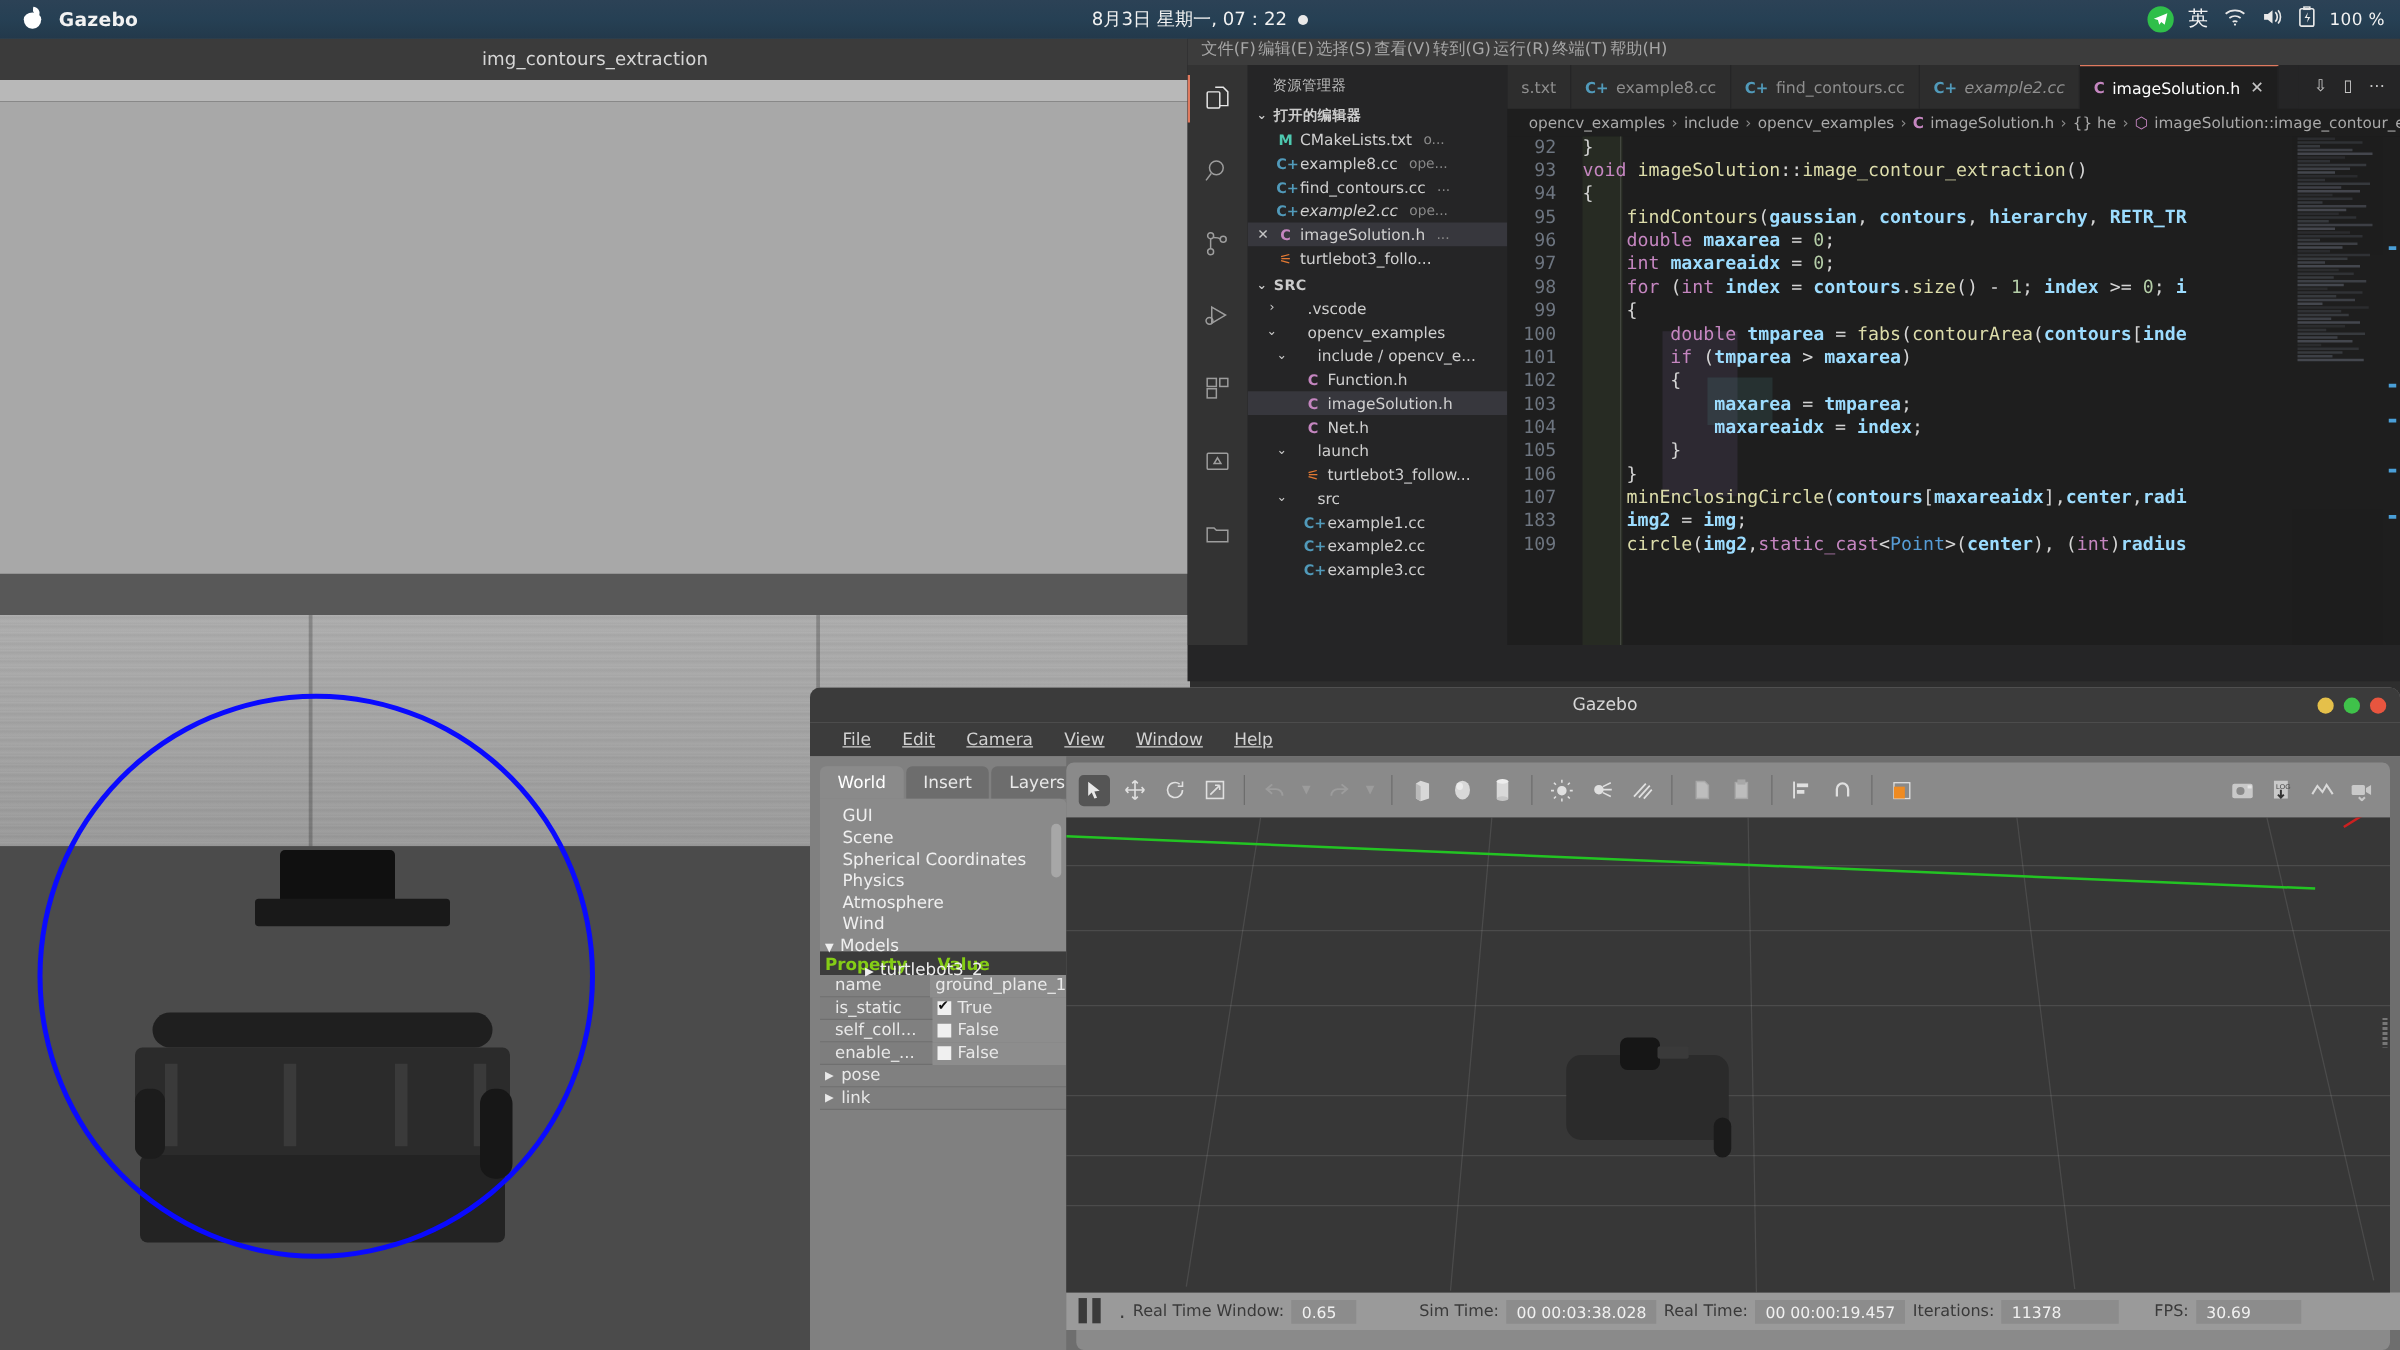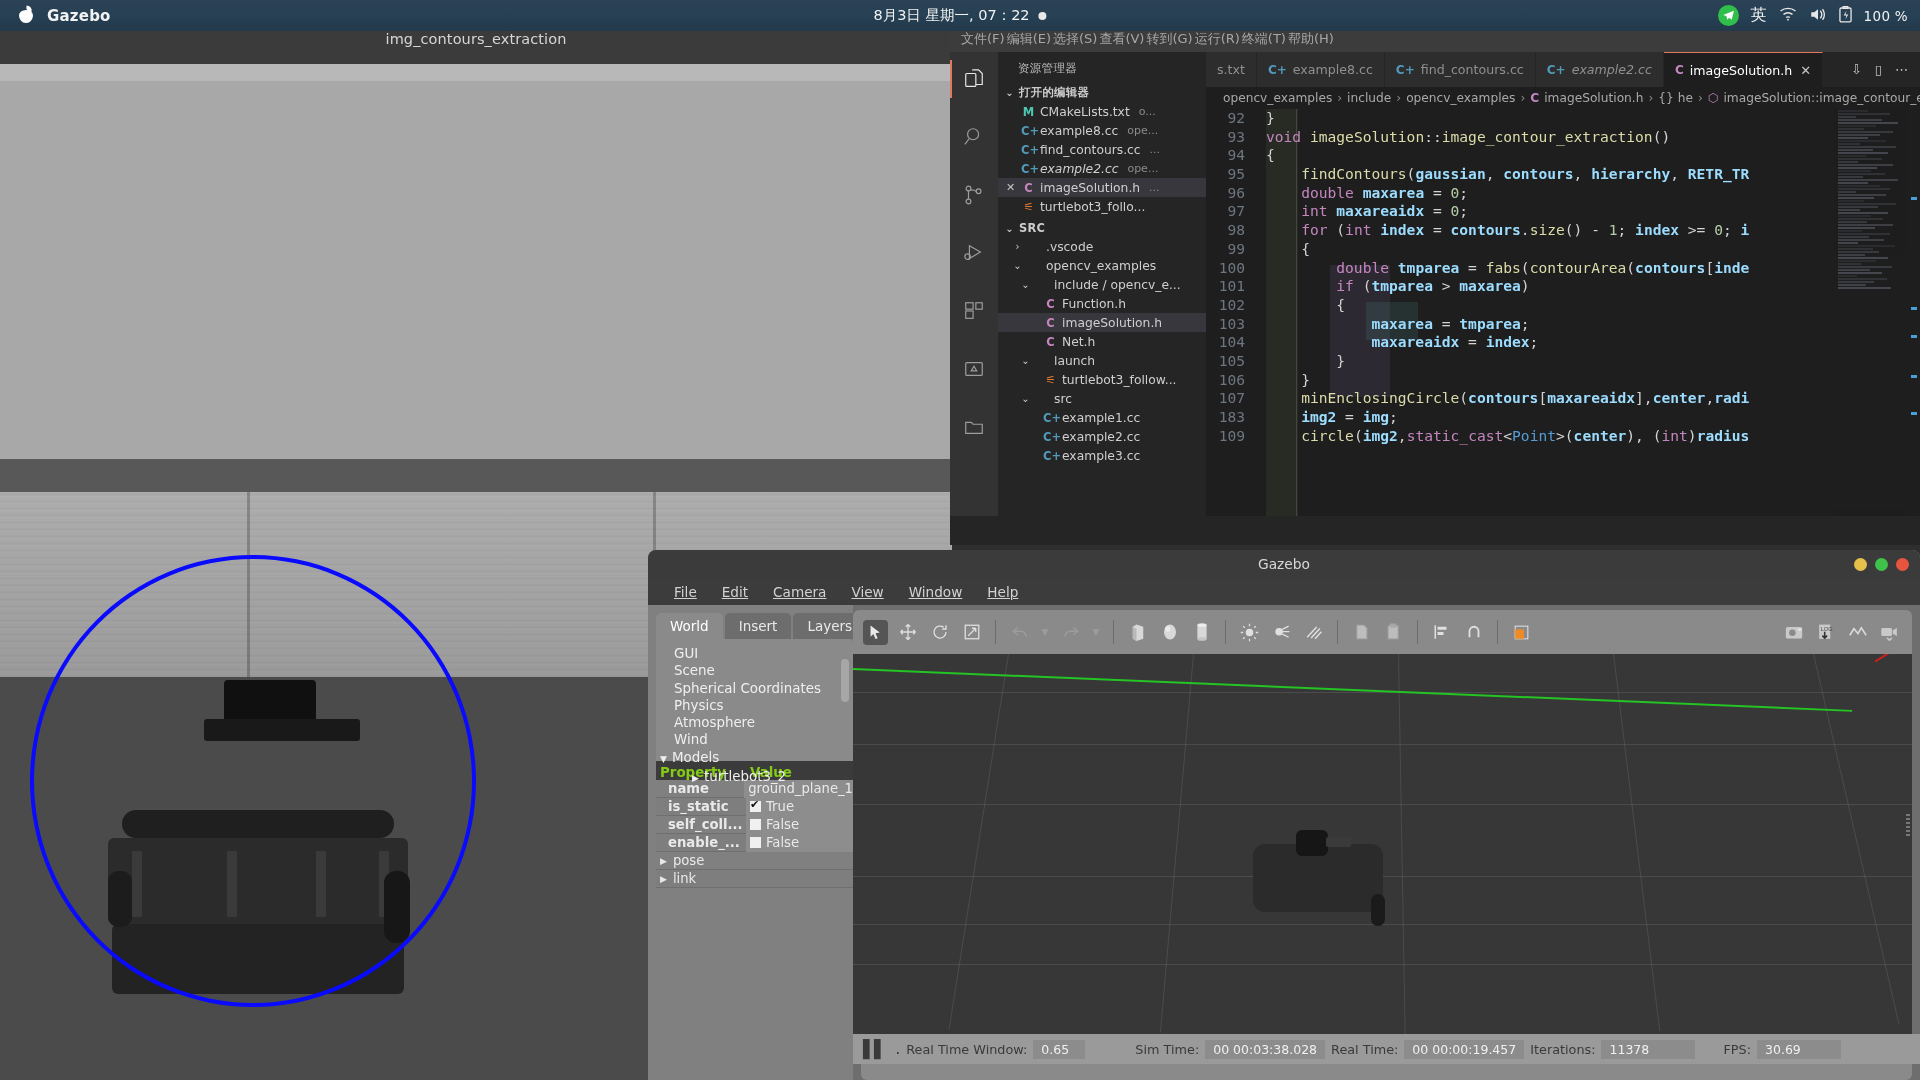--- a/index.html
+++ b/index.html
@@ -52,21 +52,21 @@
   #top-panel .tray .ime { font-size: 16px; }
   #top-panel .tray .batt-pct { font-size: 13.5px; letter-spacing:.3px;}
 
   
   #imgwin {
     position: absolute; left: 0; top: 31px; width: 952px; height: 1049px;
     background: #b7b7b7;
   }
   #imgwin .titlebar {
     height: 33px; background: #3b3b3b; color: #d6d6d6;
-    display: flex; align-items: flex-start; justify-content: center;
+    display: flex; align-items: center; justify-content: center;
     font-size: 14.5px; letter-spacing: .1px;
   }
   #imgwin .imgbody {
     position: relative; width: 952px; height: 1016px; overflow: hidden;
     background: #58595b;
   }
   
   .iv-toolbarstrip { position:absolute; left:0; top:0; width:952px; height:17px; background:#b8b8b8;}
   .iv-scene { position:absolute; left:0; top:17px; width:952px; height:999px; background:#585858; overflow:hidden;}
   .iv-sky { position:absolute; left:0; top:0; width:952px; height:378px; background:#a8a8a8;}
@@ -209,21 +209,21 @@
   #gazebo .gz-tree .tri { display:inline-block; width: 12px; font-size: 9px; color:#efefef;}
   #gazebo .gz-tree .sbar { position:absolute; right:4px; top:20px; width:8px; height:43px; background:#a7a7a7; border-radius:4px;}
   #gazebo .gz-proph {
     display:flex; background:#3b3b3b; color:#84cc16; font-size:13.4px; font-weight:700;
     height: 19px; align-items:flex-end;
   }
   #gazebo .gz-proph .c1 { width:90px; padding-left:4px;}
   #gazebo .gz-proph .c2 { flex:1; padding-left:4px;}
   #gazebo .gz-prow { display:flex; height: 18px; align-items:center; font-size:13.2px; color:#e9e9e9; border-bottom:1px solid #6f6f6f;}
   #gazebo .gz-prow.alt { background:#7e7e7e;}
-  #gazebo .gz-prow .c1 { width:90px; padding-left:12px; white-space:nowrap; overflow:hidden;font-weight:bold;}
+  #gazebo .gz-prow .c1 { width:90px; padding-left:12px; white-space:nowrap; overflow:hidden;}
   #gazebo .gz-prow .c2 { flex:1; padding-left:4px; background:#8d8d8d; height:18px; display:flex; align-items:center; gap:5px;}
   #gazebo .cbx { width:11px; height:11px; background:#f0f0f0; display:inline-block; position:relative; flex:none;}
   #gazebo .cbx.on::after { content:"✔"; position:absolute; left:0px; top:-3px; font-size:11px; color:#111; }
   #gazebo .gz-exp { display:flex; height:18px; align-items:center; font-size:13.2px; color:#e9e9e9; border-bottom:1px solid #6f6f6f; padding-left:4px; gap:6px;}
   #gazebo .gz-exp .tri { font-size:9px; }
   #gazebo .gz-right { flex:1; display:flex; flex-direction:column; background:#6e6e6e;}
   #gazebo .gz-toolbar {
     height: 44px; background:#8a8a8a; display:flex; align-items:center; gap:7px;
     padding: 0 10px; margin: 5px 8px 0 0;
     border-top-left-radius:6px; border-top-right-radius:6px;

